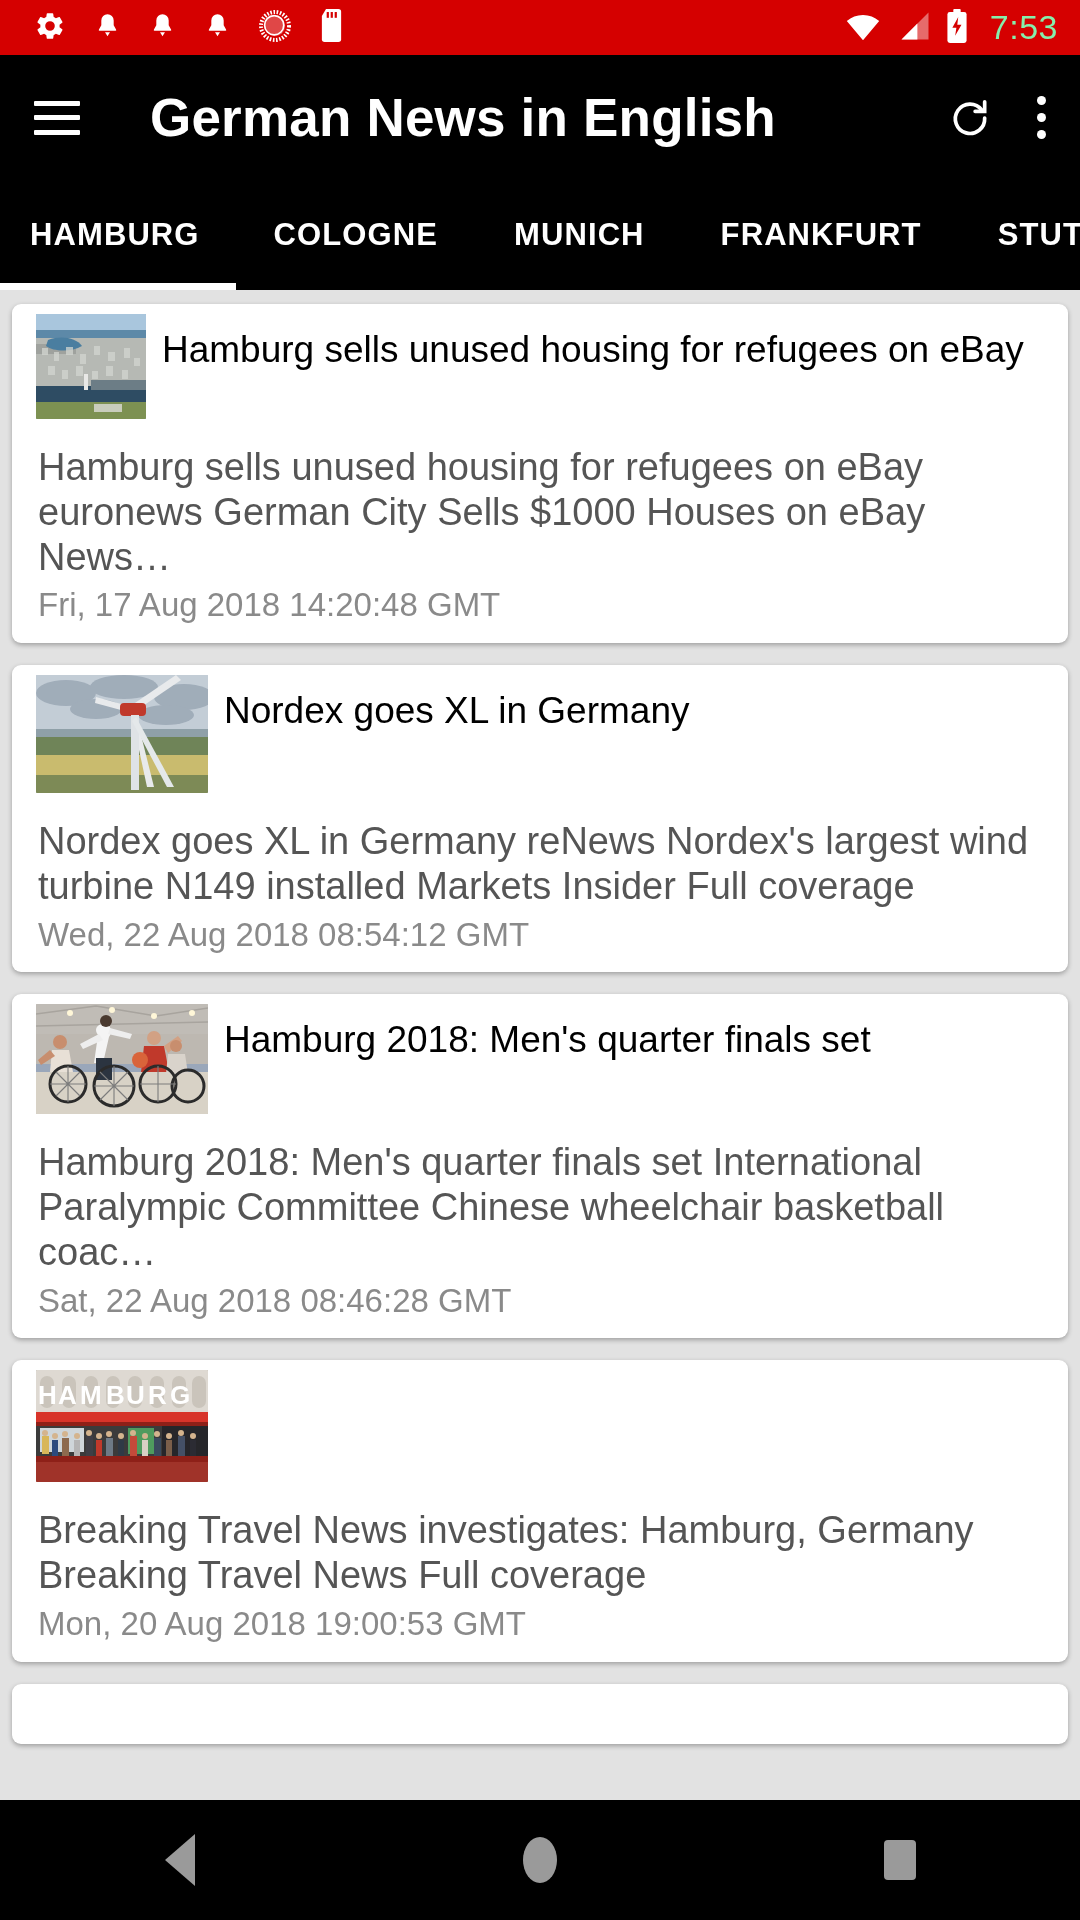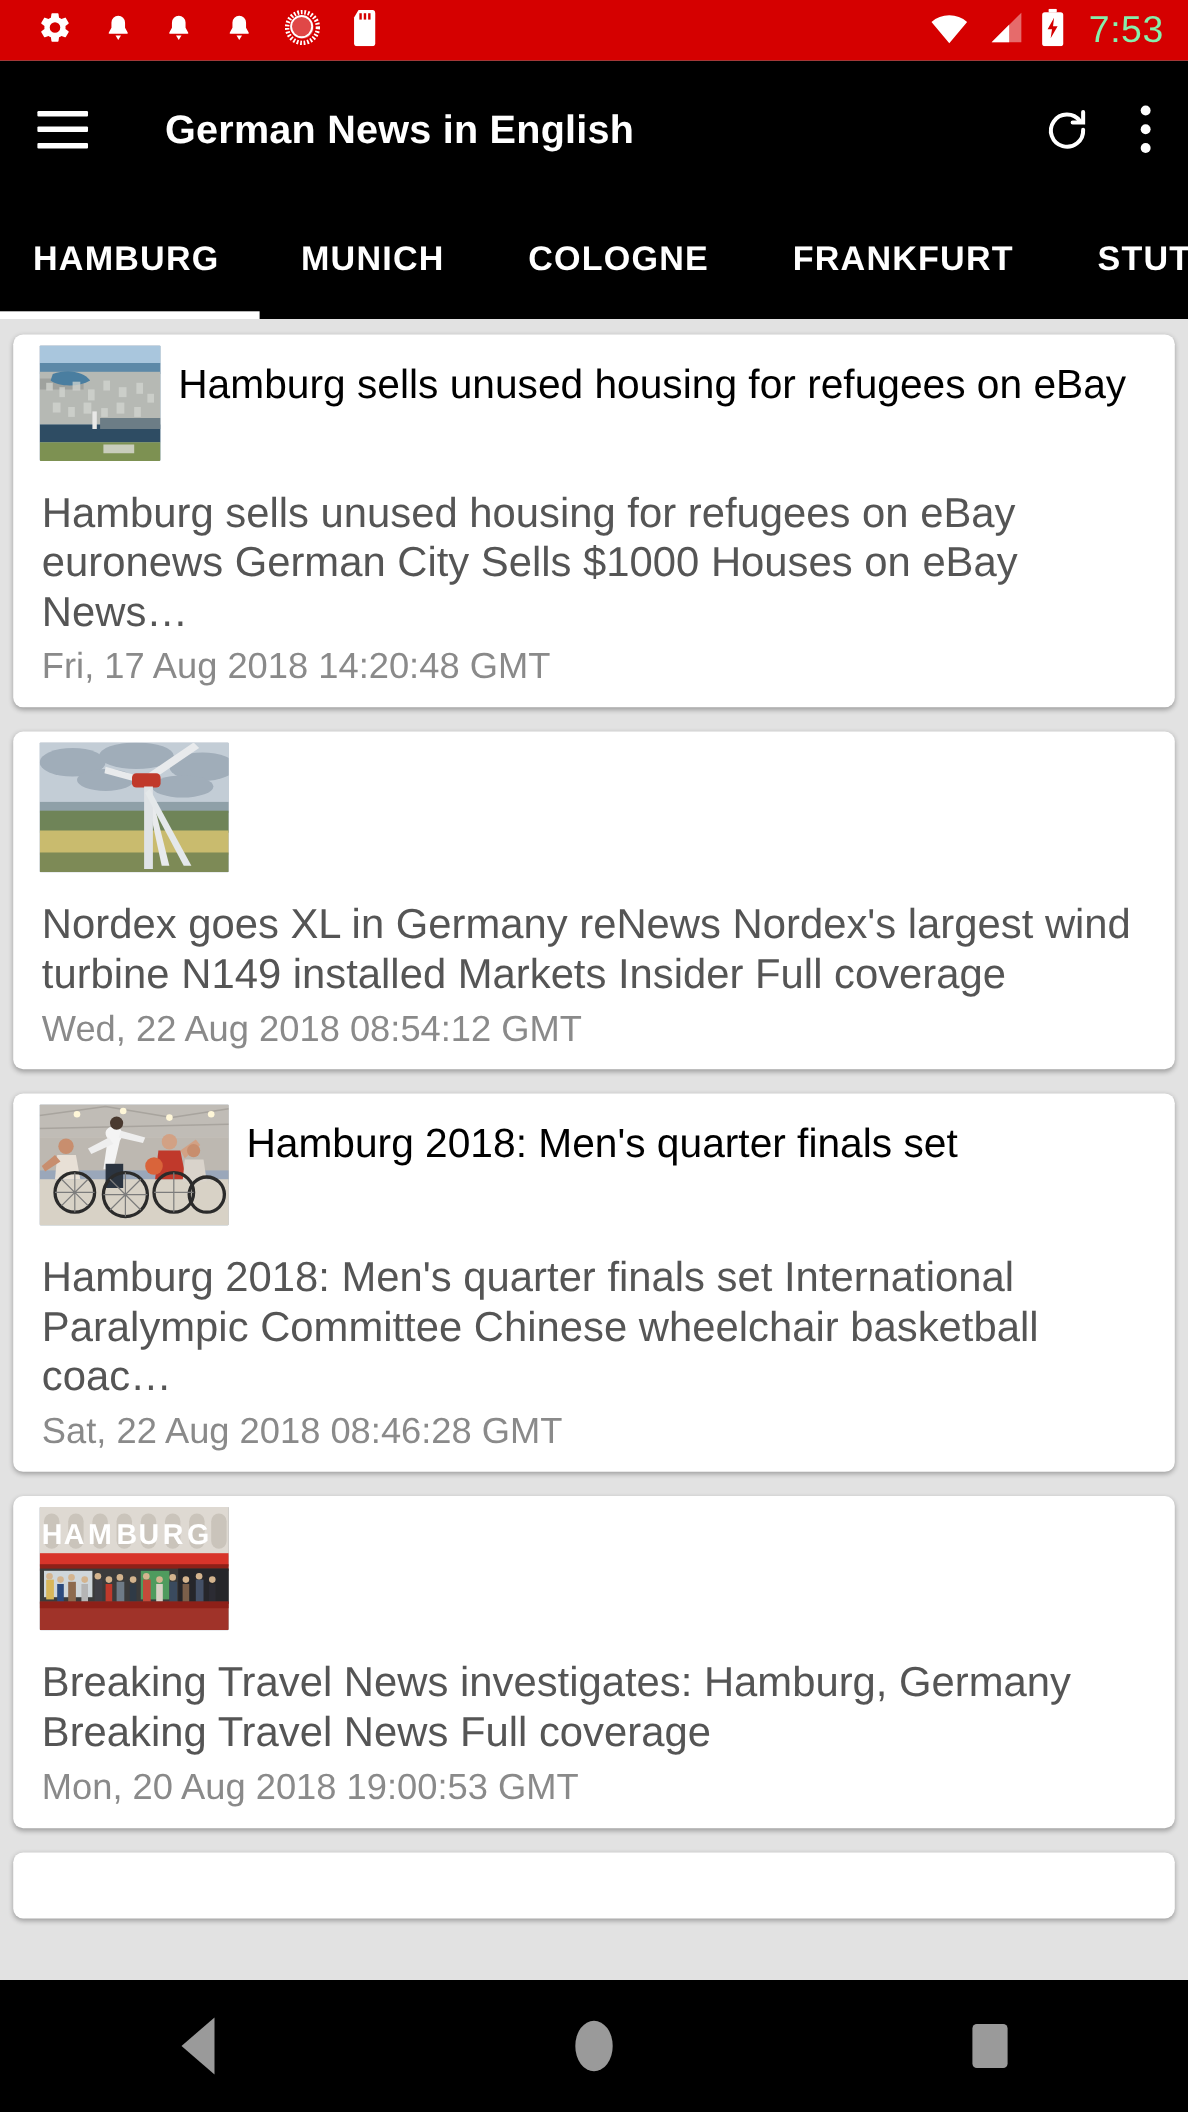--- a/index.html
+++ b/index.html
@@ -25,21 +25,21 @@
 
   
   .app-bar{
     height:125px; background:#000;
     display:flex; align-items:center; padding:0 34px;
   }
   .hamburger{ width:46px; height:34px; display:flex; flex-direction:column;
     justify-content:space-between; cursor:pointer; flex:0 0 auto;}
   .hamburger span{ display:block; height:5px; background:#fff; border-radius:1px;}
   .app-title{
-    color:#fff; font-size:36px; font-weight:bold; margin-left:70px;
+    color:#fff; font-size:53px; font-weight:bold; margin-left:70px;
     white-space:nowrap; letter-spacing:.2px;
   }
   .appbar-actions{ margin-left:auto; display:flex; align-items:center; gap:44px; }
   .icon-btn{ cursor:pointer; display:flex; align-items:center; justify-content:center;}
   .dots{ width:10px; display:flex; flex-direction:column; gap:8px; align-items:center;}
   .dots i{ width:9px; height:9px; background:#fff; border-radius:50%; display:block;}
 
   
   .tab-bar{
     height:110px; background:#000; display:flex; align-items:stretch;
@@ -196,24 +196,24 @@
         </div>
     </div>
   </div>
 </div>
 
 <div class="tab-bar">
   <div class="tab active">
     <span>HAMBURG</span>
   </div>
   <div class="tab">
+    <span>COLOGNE</span>
+  </div>
+  <div class="tab">
     <span>MUNICH</span>
-  </div>
-  <div class="tab">
-    <span>COLOGNE</span>
   </div>
   <div class="tab">
     <span>FRANKFURT</span>
   </div>
   <div class="tab">
     <span>STUTTGART</span>
   </div>
 </div>
 
 <div class="list">
@@ -276,20 +276,21 @@
           <g fill="#e8eaec">
             <path d="M96 30 140 0l5 5-44 30z"></path>
             <path d="M96 32 60 22l-1 6 37 10z"></path>
             <path d="M100 40l18 72h-7l-15-70z"></path>
           </g>
           <rect x="84" y="28" width="26" height="13" rx="4" fill="#c0392b"></rect>
           <rect x="95" y="40" width="8" height="75" fill="#dfe3e6"></rect>
           <path d="M100 42 138 112h-7L96 46z" fill="#e4e8ea"></path>
         </svg>
       </div>
+      <div class="card-title">Nordex goes XL in Germany</div>
     </div>
     <div class="card-desc">Nordex goes XL in Germany  reNews  Nordex's largest wind turbine N149 installed  Markets Insider  Full coverage</div>
     <div class="card-date">Wed, 22 Aug 2018 08:54:12 GMT</div>
   </div>
 
   <div class="card">
     <div class="card-head">
       <div class="thumb th3">
         <svg width="172" height="110" viewBox="0 0 172 110" preserveAspectRatio="none">
           <rect width="172" height="110" fill="#cfcac2"></rect>

